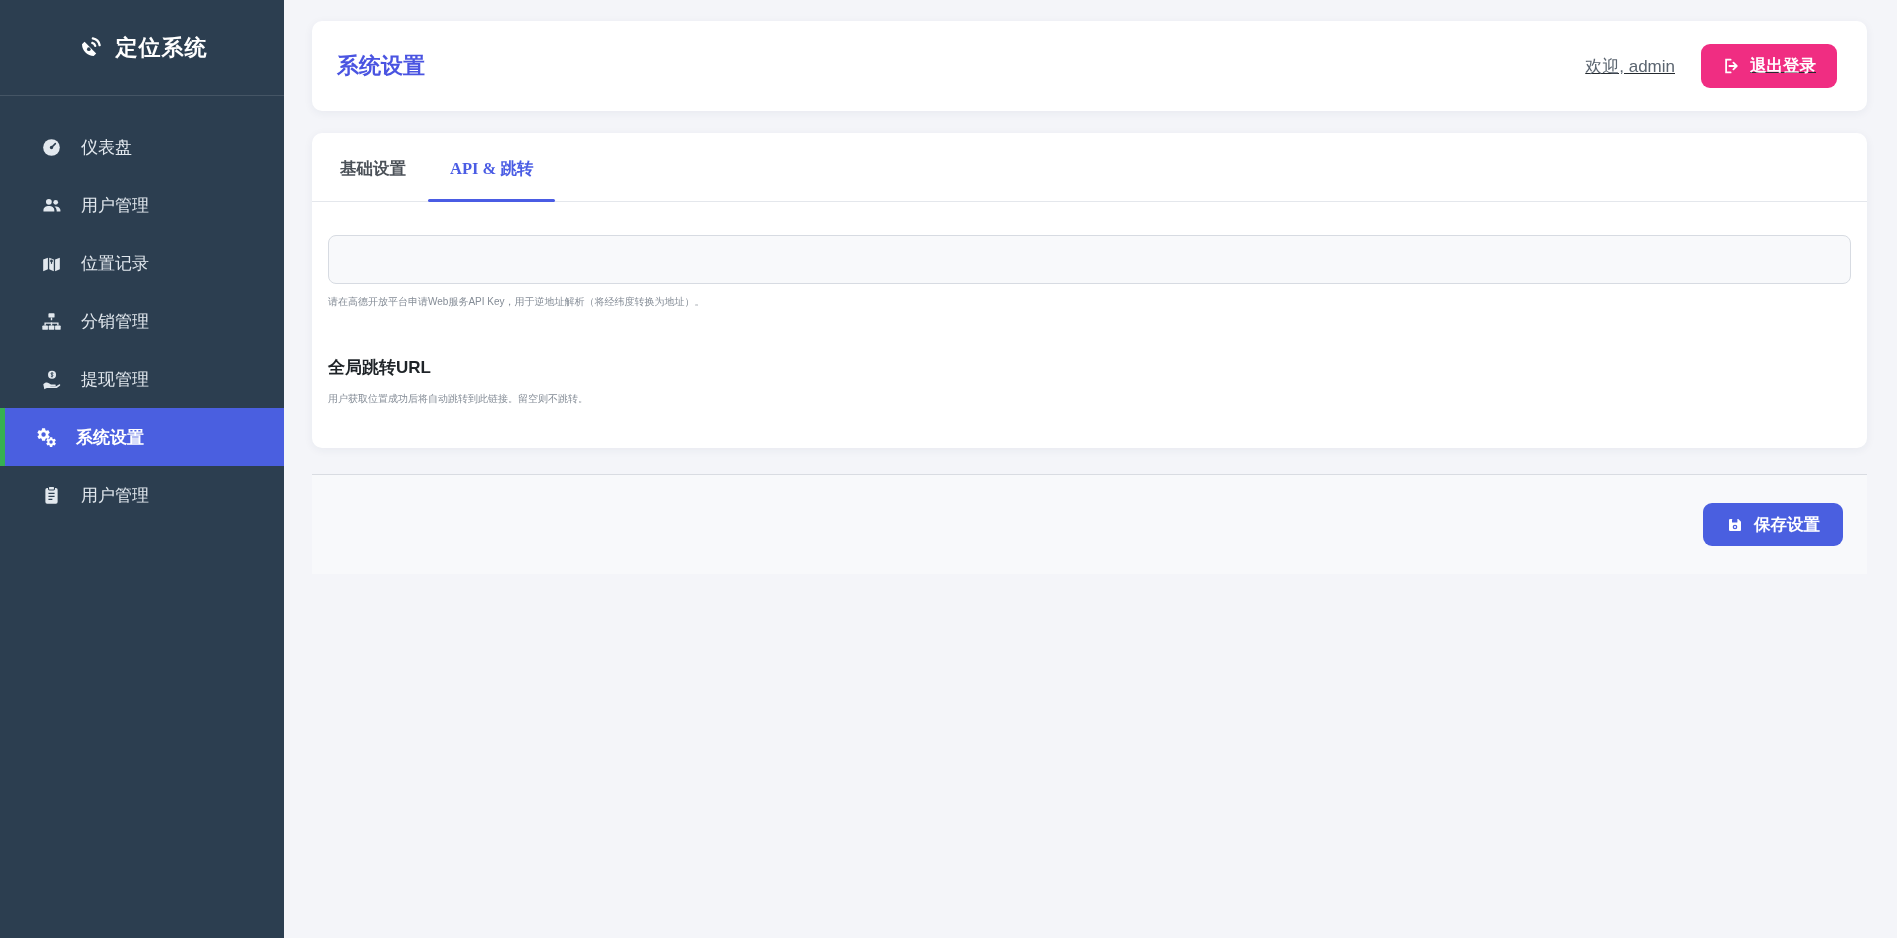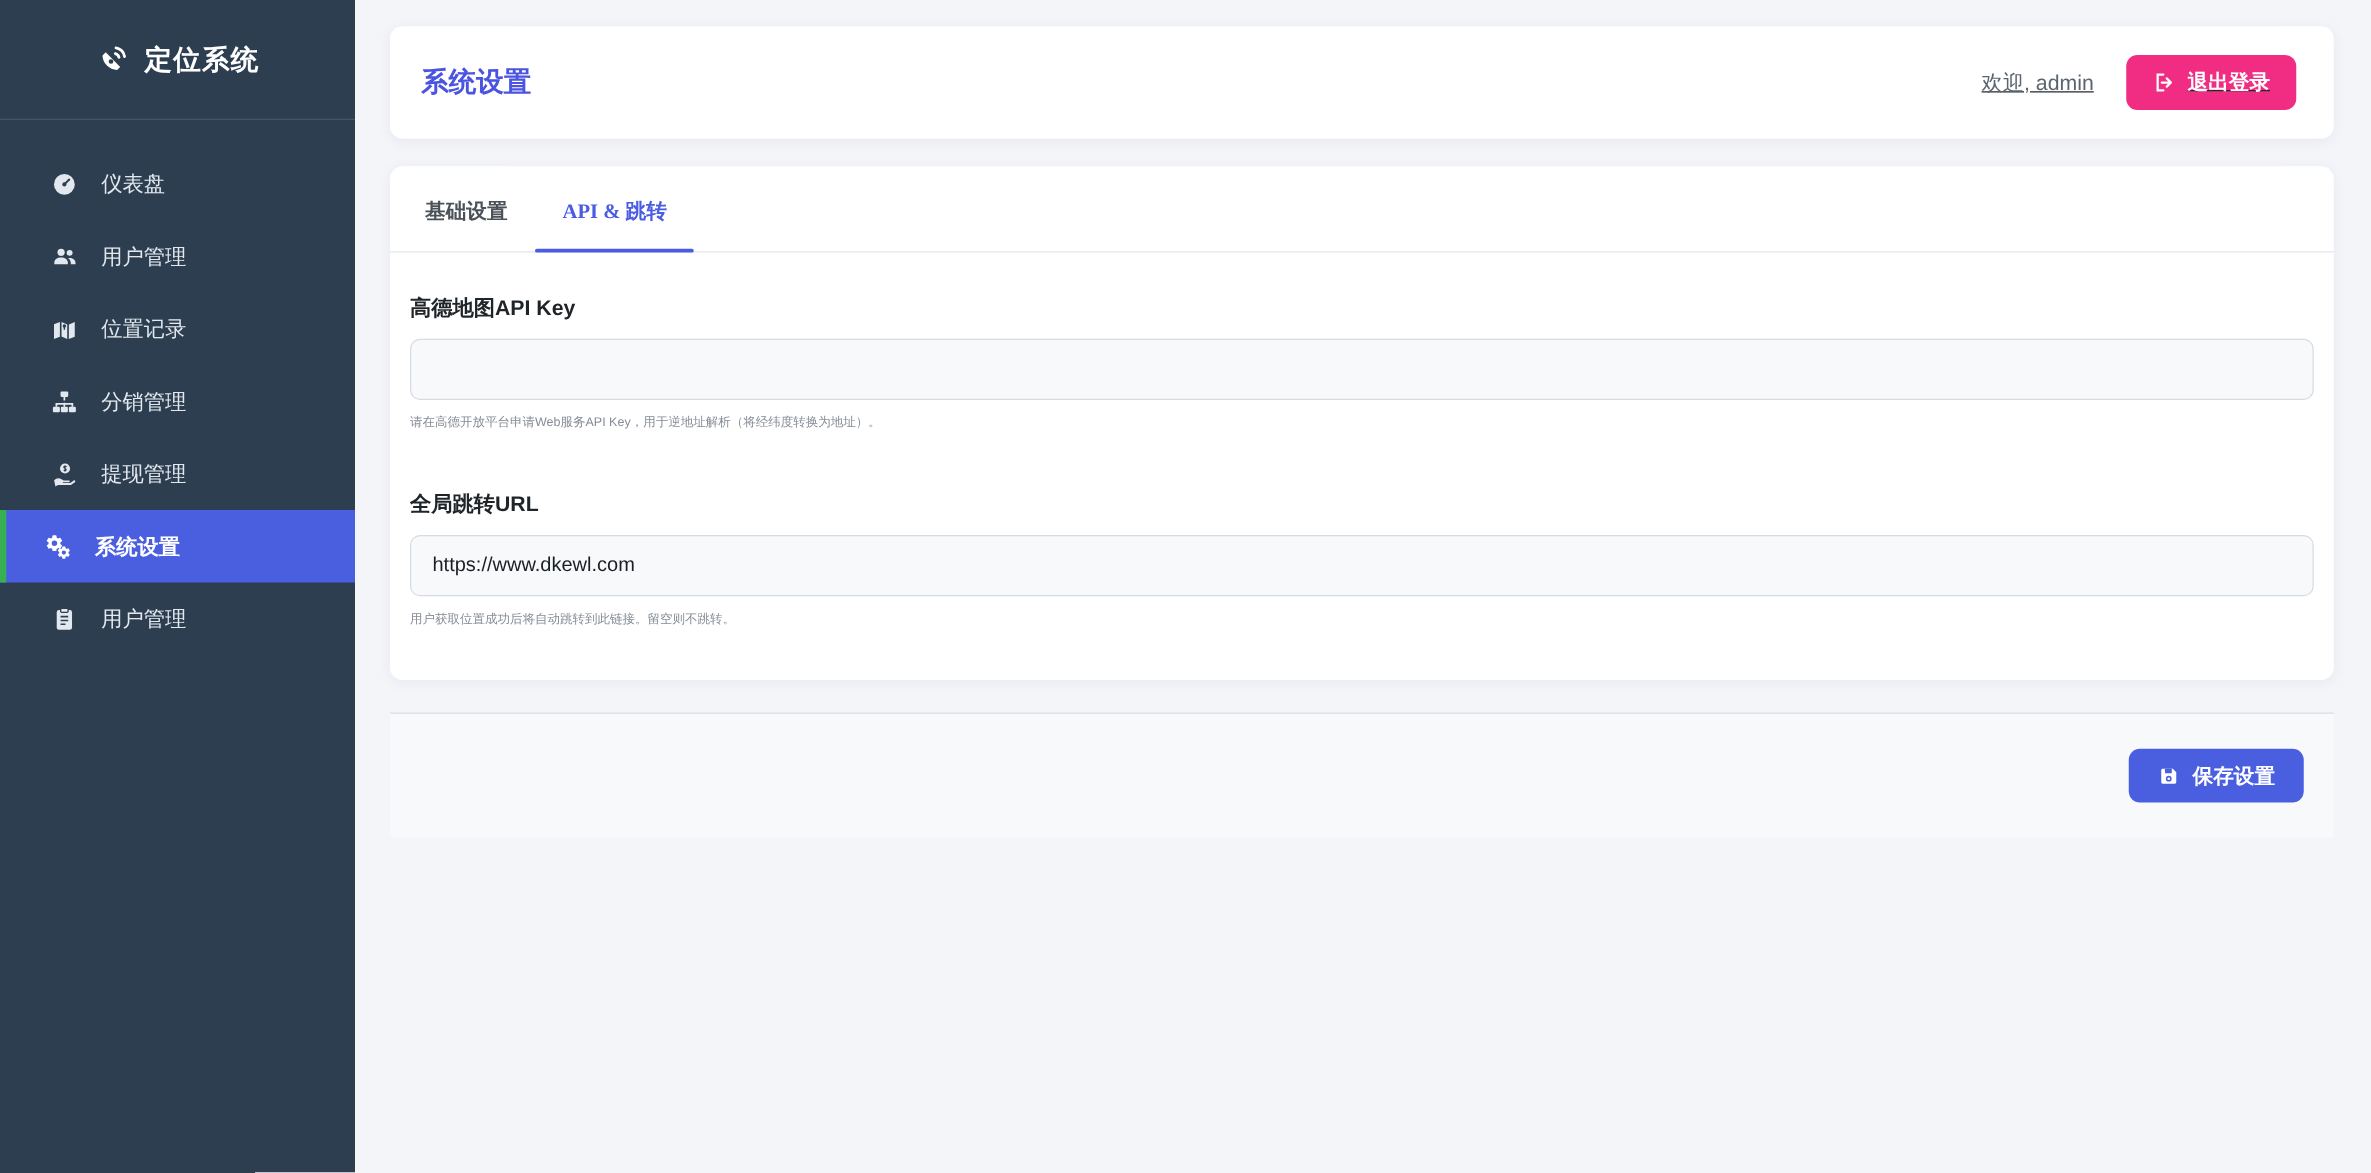--- a/index.html
+++ b/index.html
@@ -203,28 +203,26 @@
   </header>
 
   <section class="card settings">
     <div class="tabs">
       <div class="tab">基础设置</div>
       <div class="tab active">API &amp; 跳转</div>
     </div>
 
     <div class="form-body">
       <div class="form-group">
-        <label class="field-label">高德地图API Key</label>
         <input class="text-input" type="text" value="" style="">
         <div class="help-text">请在高德开放平台申请Web服务API Key，用于逆地址解析（将经纬度转换为地址）。</div>
       </div>
 
       <div class="form-group">
         <label class="field-label">全局跳转URL</label>
-        <input class="text-input" type="text" value="https://www.dkewl.com" style="">
         <div class="help-text">用户获取位置成功后将自动跳转到此链接。留空则不跳转。</div>
       </div>
     </div>
   </section>
 
   <div class="form-actions">
     <button class="btn btn-save">
       <svg width="18" height="18" viewBox="0 0 24 24">
         <path d="M4 5.5A1.5 1.5 0 0 1 5.5 4h10.9L20 7.6v10.9a1.5 1.5 0 0 1-1.5 1.5h-13A1.5 1.5 0 0 1 4 18.5z" fill="#ffffff"></path>
         <rect x="8" y="4" width="7.2" height="4.8" rx=".6" fill="#4a5fe0"></rect>

